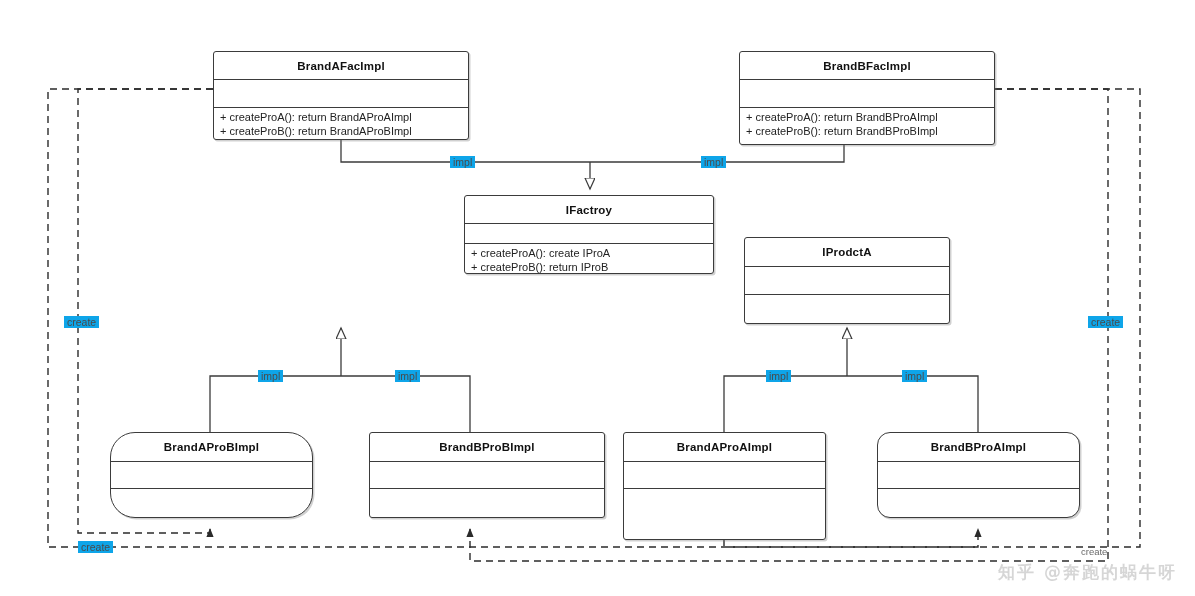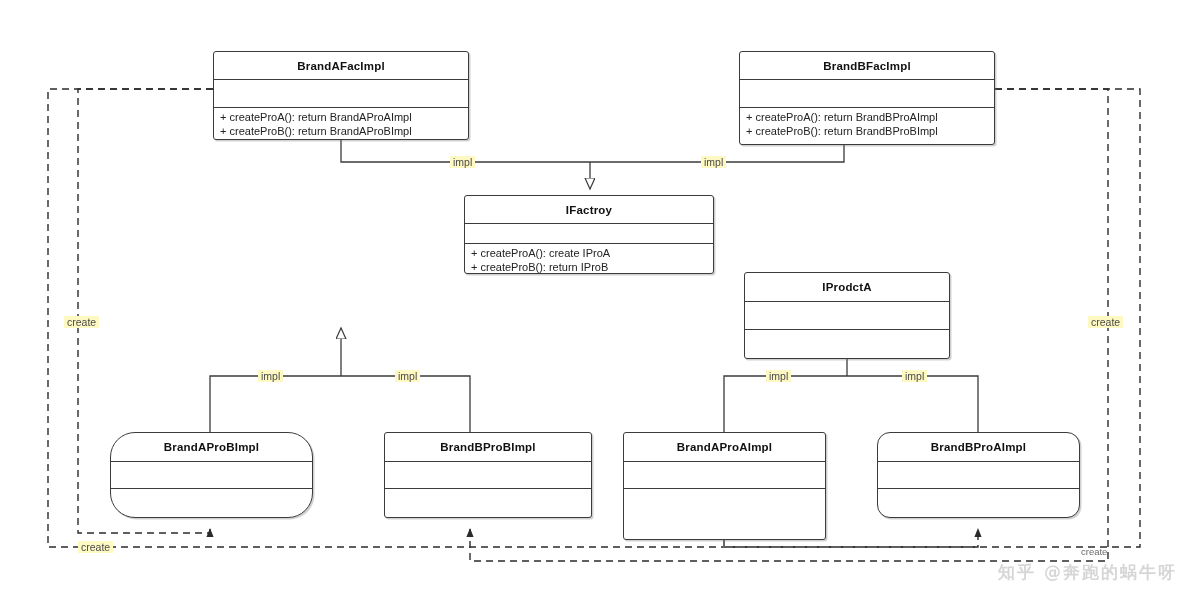--- a/index.html
+++ b/index.html
@@ -42,21 +42,21 @@
   .uml-ops .op{
     font-size:11px;
     color:#222;
     line-height:14px;
     white-space:nowrap;
   }
   .edge-label{
     position:absolute;
     font-size:10.5px;
     color:#4a4a4a;
-    background:#fef9c3;
+    background:#0ea5e9;
     padding:0 3px;
     white-space:nowrap;
     line-height:12px;
   }
   #watermark{
     position:absolute;
     right:18px;bottom:12px;
     font-size:17px;
     font-weight:bold;
     color:rgba(120,120,120,.30);
@@ -131,33 +131,33 @@
   <div class="uml-class" style="left:464px;top:195px;width:250px;height:79px;">
     <div class="uml-name" style="height:28px;">IFactroy</div>
     <div class="uml-attrs" style="height:20px;"></div>
     <div class="uml-ops">
       <div class="op">+ createProA(): create IProA</div>
       <div class="op">+ createProB(): return IProB</div>
     </div>
   </div>
 
 
-  <div class="uml-class" style="left:744px;top:237px;width:206px;height:87px;margin-top:35px;">
+  <div class="uml-class" style="left:744px;top:237px;width:206px;height:87px;">
     <div class="uml-name" style="height:29px;">IProdctA</div>
     <div class="uml-attrs" style="height:28px;"></div>
     <div class="uml-ops"></div>
   </div>
 
   <div class="uml-class" style="left:110px;top:432px;width:203px;height:86px;border-radius:25px;">
     <div class="uml-name" style="height:29px;">BrandAProBImpl</div>
     <div class="uml-attrs" style="height:27px;"></div>
     <div class="uml-ops"></div>
   </div>
 
-  <div class="uml-class" style="left:384px;top:432px;width:208px;height:86px;">
+  <div class="uml-class" style="left:369px;top:432px;width:236px;height:86px;">
     <div class="uml-name" style="height:29px;">BrandBProBImpl</div>
     <div class="uml-attrs" style="height:27px;"></div>
     <div class="uml-ops"></div>
   </div>
 
   <div class="uml-class" style="left:623px;top:432px;width:203px;height:108px;">
     <div class="uml-name" style="height:29px;">BrandAProAImpl</div>
     <div class="uml-attrs" style="height:27px;"></div>
     <div class="uml-ops"></div>
   </div>

